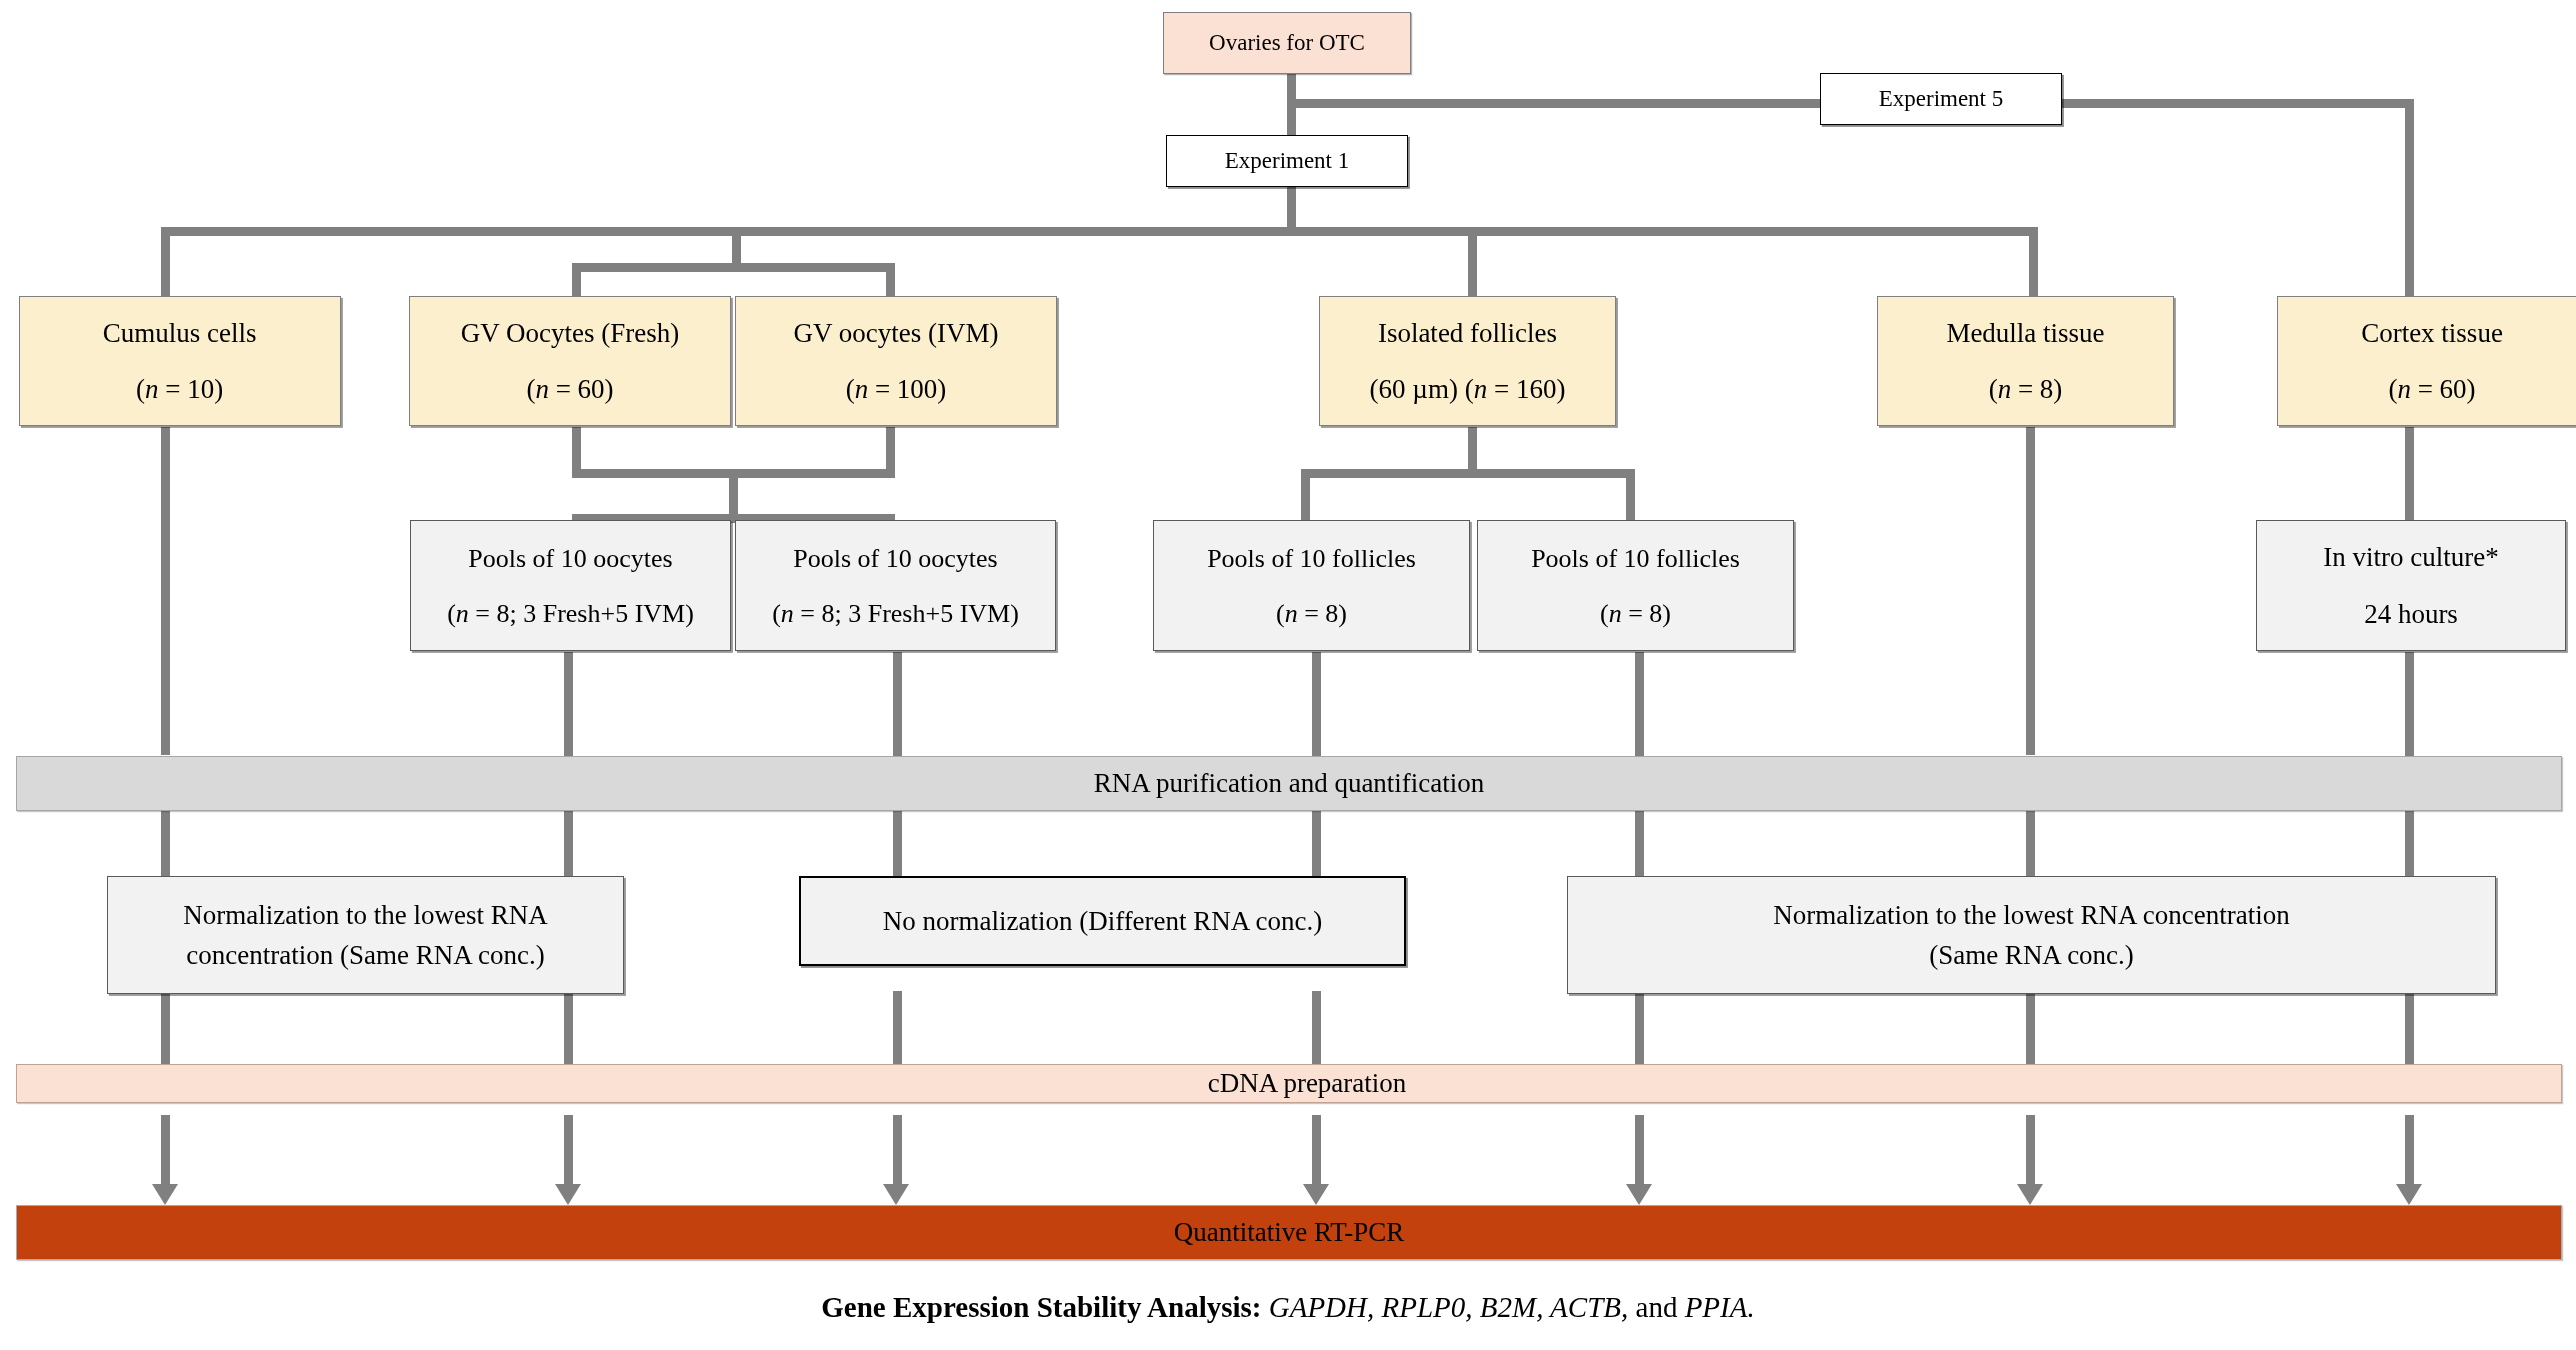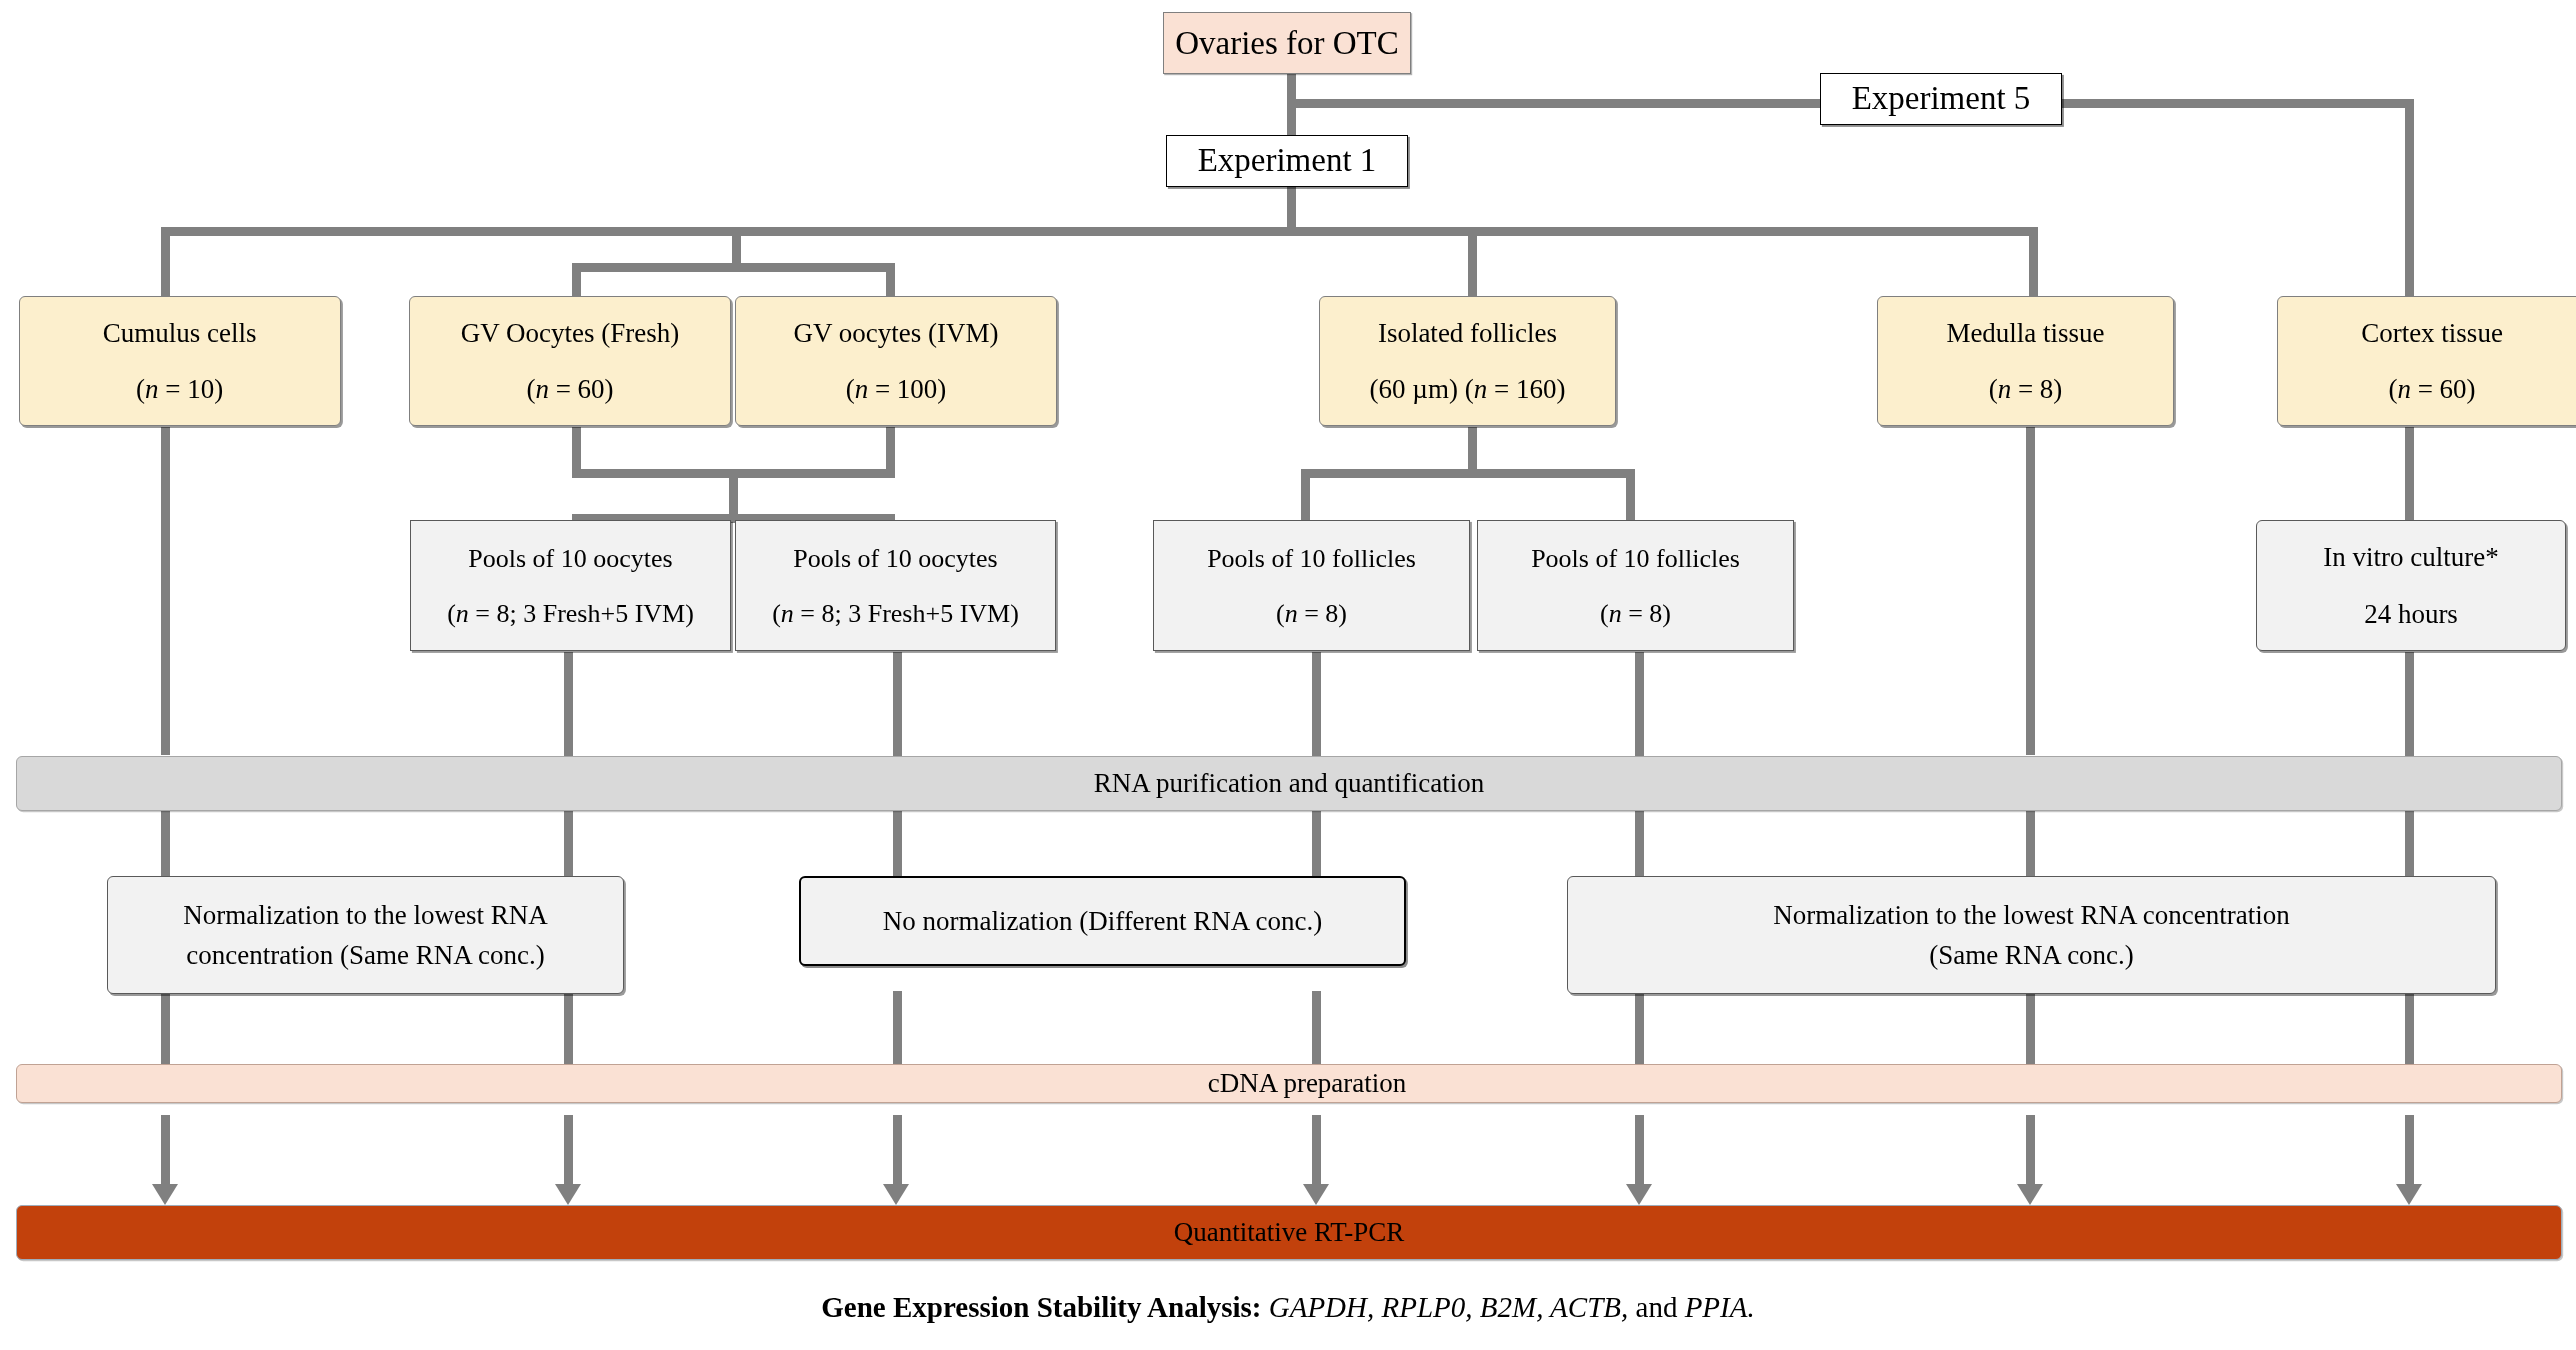--- a/index.html
+++ b/index.html
@@ -24,22 +24,22 @@
   .n-band-blue{background:#c2410c;border:1.2px solid #9fadbb;box-shadow:1.2px 1.2px 0 rgba(0,0,0,0.22);}
 
   .ln{display:block;white-space:nowrap;}
   .ln.wrapline{white-space:normal;}
   em.it{font-style:italic;}
 
   .caption{position:absolute;left:0;width:2576px;text-align:center;color:#000;font-size:29px;}
   .caption b{font-weight:700;}
   .caption i{font-style:italic;}
 
-  .fs-big{font-size:33px;}
-  .fs-mid{font-size:27px;border-radius:6px;}
+  .fs-big{font-size:23px;}
+  .fs-mid{font-size:27px;}
   .fs-sm{font-size:26px;}
 </style>
 </head>
 <body>
 
 <div id="stage">
 
   <div class="conn v" style="left:1287px;top:73px;height:81px;"></div>
 
   <div class="conn h" style="left:1287px;top:99px;width:533px;"></div>

